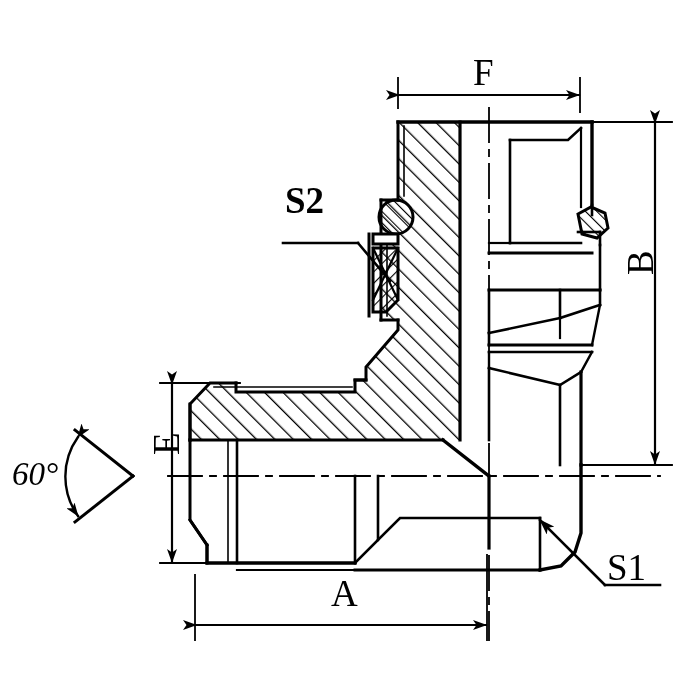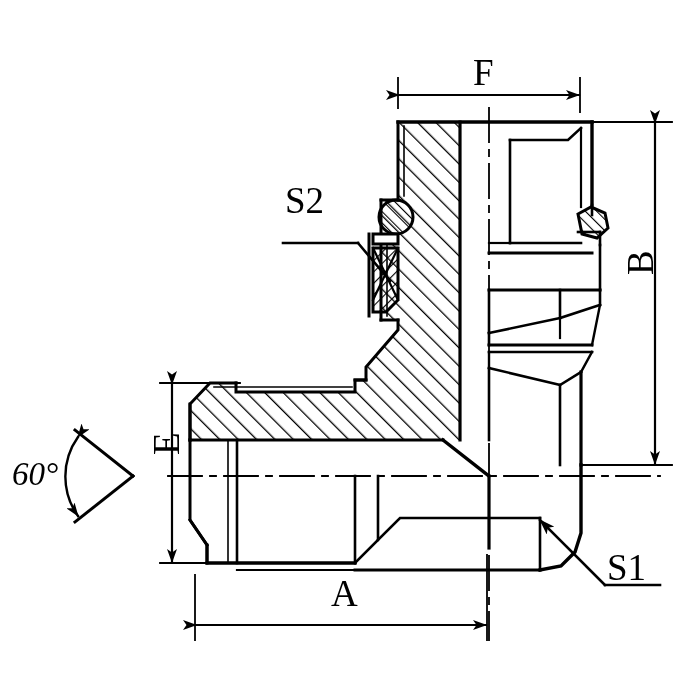--- a/index.html
+++ b/index.html
@@ -5,21 +5,21 @@
   html,body{margin:0;padding:0;background:#fff;}
   body{width:688px;height:688px;overflow:hidden;
        font-family:"Liberation Serif", serif;}
   #stage{position:relative;width:688px;height:688px;background:#ffffff;}
   svg{position:absolute;left:0;top:0;}
   .lbl{position:absolute;color:#000;font-family:"Liberation Serif",serif;
        font-weight:400;line-height:1;white-space:nowrap;}
   .lbl-A{left:331px;top:575px;font-size:37px;}
   .lbl-F{left:473px;top:54px;font-size:37px;}
   .lbl-S1{left:607px;top:549px;font-size:37px;}
-  .lbl-S2{left:285px;top:182px;font-size:37px;}
+  .lbl-S2{left:285px;top:182px;font-size:37px;font-weight:bold;}
   .lbl-angle{left:12px;top:458px;font-size:33px;font-style:italic;}
   .lbl-B{left:622px;top:275px;font-size:37px;
          transform:rotate(-90deg);transform-origin:left top;}
   .lbl-E{left:148px;top:455px;font-size:37px;
          transform:rotate(-90deg);transform-origin:left top;}
 </style>
 </head>
 <body>
 
 <div id="stage">

